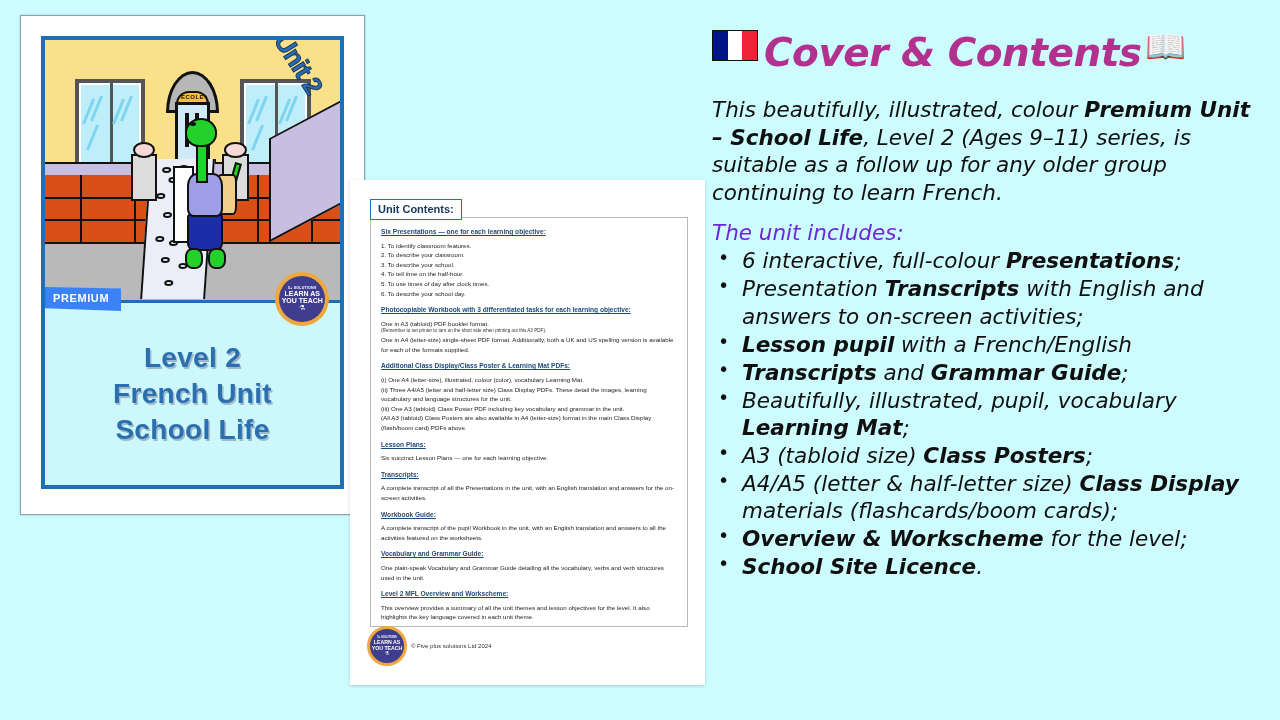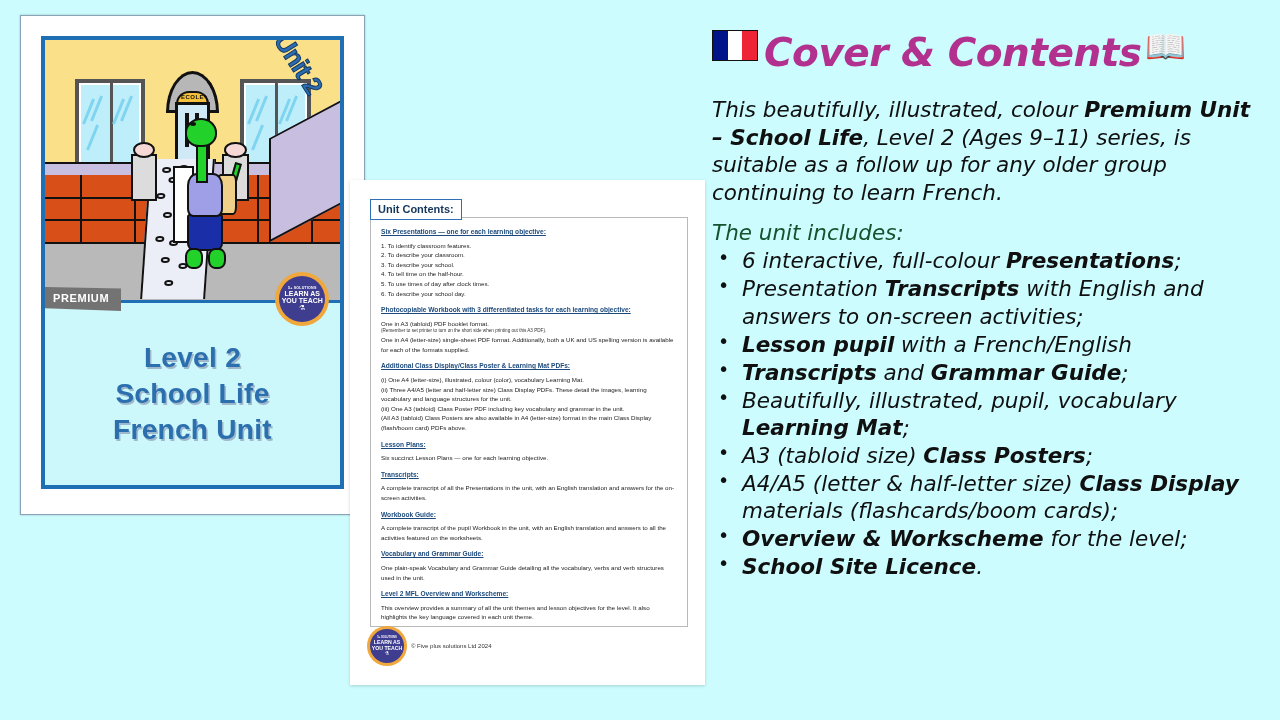--- a/index.html
+++ b/index.html
@@ -117,21 +117,21 @@
     gap: 4px;
   }
   .cover-caption span {
     font: 700 28px "Liberation Sans", sans-serif;
     color: #2b6fae;
     text-shadow: 1.5px 1.5px 0 #9fb8cc;
     letter-spacing: .3px;
   }
   .premium-flag {
     position: absolute; left: -2px; top: 55.5%;
-    background: #737373; color: #fff;
+    background: #3b82f6; color: #fff;
     font: 700 11px "Liberation Sans", sans-serif;
     padding: 5px 12px 7px 10px; letter-spacing: .6px;
     clip-path: polygon(0 0, 100% 6%, 100% 100%, 0 88%);
   }
   .seal {
     position: absolute; right: 5%; top: 53%;
     width: 46px; height: 46px; border-radius: 50%;
     background: #3f3d8f; color: #fff;
     display: flex; flex-direction: column; align-items: center; justify-content: center;
     box-shadow: 0 0 0 4px #f0a83c;
@@ -206,21 +206,21 @@
   .book-icon { font-size: 33px; line-height: 1; margin-left: -2px; }
   .intro {
     margin-top: 21px;
     font: italic 400 21.5px "DejaVu Sans", sans-serif;
     color: #101010; line-height: 1.28;
   }
   .intro b { font-weight: 700; font-style: italic; }
   .includes {
     margin-top: 13px;
     font: italic 400 21.5px "DejaVu Sans", sans-serif;
-    color: #14532d; line-height: 1.27;
+    color: #6d28d9; line-height: 1.27;
   }
   ul.bullets { list-style: none; margin-top: 1px; }
   ul.bullets li {
     position: relative; padding-left: 30px;
     font: italic 400 21.5px "DejaVu Sans", sans-serif;
     color: #101010; line-height: 1.26; margin-bottom: 1px;
   }
   ul.bullets li:before {
     content: "\2022"; position: absolute; left: 6px; top: -1px;
     font-size: 19px; color: #101010;
@@ -306,22 +306,22 @@
             </div>
           <div class="d-foot a"></div>
           <div class="d-foot b"></div>
         </div>
 
         <div class="unit-badge">Unit 2</div>
       </div>
 
       <div class="cover-caption">
         <span>Level 2</span>
+        <span>French Unit</span>
         <span>School Life</span>
-        <span>French Unit</span>
       </div>
 
       <div class="premium-flag">PREMIUM</div>
 
       <div class="seal">
         <div class="s-top">5+ SOLUTIONS</div>
         <div class="s-main">LEARN AS</div>
         <div class="s-main">YOU TEACH</div>
         <div class="s-ico">⚗</div>
       </div>

